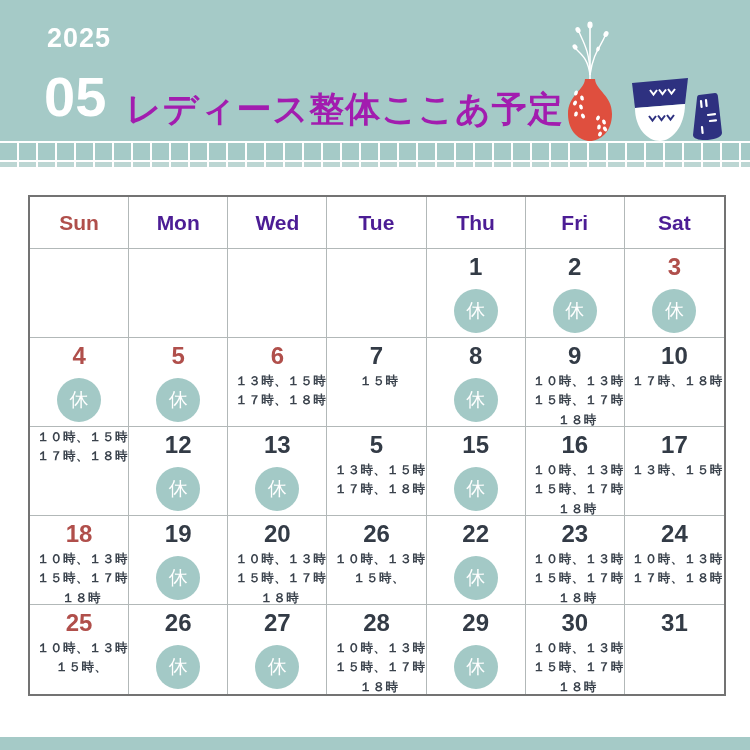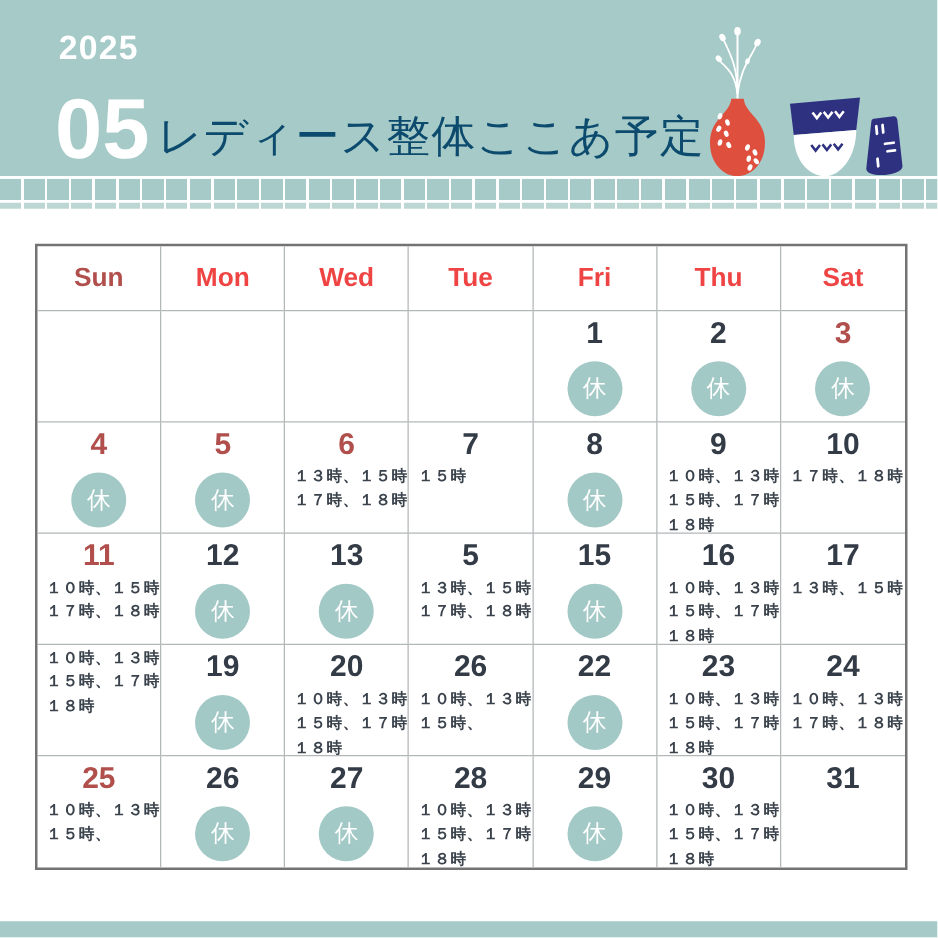--- a/index.html
+++ b/index.html
@@ -4,48 +4,48 @@
 <style>
   html,body{margin:0;padding:0}
   body{
     width:750px;height:750px;position:relative;overflow:hidden;
     background:#ffffff;
     font-family:"Liberation Sans","DejaVu Sans",sans-serif;
   }
   
   .header{position:absolute;left:0;top:0;width:750px;height:141px;background:#a5cac7}
   .year{position:absolute;left:47px;top:23px;color:#fff;font-size:27px;font-weight:bold;letter-spacing:1px}
-  .month{position:absolute;left:44px;top:64px;color:#fff;font-size:68px;font-weight:bold}
-  .title{position:absolute;left:126px;top:86px;color:#0c4a6e;font-size:35px;font-weight:normal;letter-spacing:1px;white-space:nowrap}
+  .month{position:absolute;left:44px;top:64px;color:#fff;font-size:56px;font-weight:bold}
+  .title{position:absolute;left:126px;top:86px;color:#a21caf;font-size:35px;font-weight:bold;letter-spacing:1px;white-space:nowrap}
   .decor{position:absolute;top:19px;right:26px;width:182px;height:122px}
   
   .tile-band{position:absolute;left:0;top:141px;width:750px;height:26px;background:#fff}
   .tile-row1{height:17px;border-top:2px solid #fff;
     background-image:repeating-linear-gradient(90deg,#a5cac7 0 17px,#ffffff 17px 19px)}
   .tile-row2{height:5px;border-top:2px solid #fff;
     background-image:repeating-linear-gradient(90deg,#bcd6d3 0 17px,#ffffff 17px 19px)}
   
   .calendar{
     position:absolute;left:28px;top:195px;width:694px;
     display:grid;grid-template-columns:repeat(7,1fr);
     grid-template-rows:52px repeat(5,89px);
     border:2px solid #737373;background:#fff;
   }
   .cell{border-right:1px solid #b2b8b8;border-bottom:1px solid #b2b8b8;overflow:hidden}
   .cell:nth-child(7n){border-right:none}
   .cell:nth-last-child(-n+7){border-bottom:none}
   .head{display:flex;align-items:center;justify-content:center;
-    font-size:21px;font-weight:bold;color:#ef4444}
+    font-size:21px;font-weight:bold;color:#4c1d95}
   .date{font-size:24px;font-weight:bold;color:#333b46;text-align:center;
     line-height:1.2;padding-top:4px}
   .red{color:#b04f4b}
   .badge{width:44px;height:44px;border-radius:50%;background:#a3c9c6;color:#fff;
     font-size:19px;display:flex;align-items:center;justify-content:center;
     margin:7px auto 0}
-  .times{padding:1px 2px 0 7px;text-align:left;font-size:12.5px;font-weight:bold;
+  .times{padding:1px 2px 0 7px;text-align:center;font-size:12.5px;font-weight:bold;
     color:#3a424c;line-height:1.55;letter-spacing:0.5px}
   .tline{display:block;white-space:nowrap}
   
   .footer-bar{position:absolute;left:0;bottom:0;width:750px;height:13px;background:#a5cac7}
 </style>
 </head>
 <body>
 
 <div class="header">
   <div class="year">2025</div>
@@ -120,24 +120,24 @@
     <div class="cell head">
       <span>Mon</span>
     </div>
     <div class="cell head">
       <span>Wed</span>
     </div>
     <div class="cell head">
       <span>Tue</span>
     </div>
     <div class="cell head">
+      <span>Thu</span>
+    </div>
+    <div class="cell head">
       <span>Fri</span>
-    </div>
-    <div class="cell head">
-      <span>Thu</span>
     </div>
     <div class="cell head">
       <span>Sat</span>
     </div>
     <div class="cell day"></div>
     <div class="cell day"></div>
     <div class="cell day"></div>
     <div class="cell day"></div>
     <div class="cell day">
       <div class="date">1</div>
@@ -184,21 +184,20 @@
         <span class="tline">１８時</span>
       </div>
     </div>
     <div class="cell day">
       <div class="date">10</div>
       <div class="times">
         <span class="tline">１７時、１８時</span>
       </div>
     </div>
     <div class="cell day">
-      <div class="date red">11</div>
       <div class="times">
         <span class="tline">１０時、１５時</span>
         <span class="tline">１７時、１８時</span>
       </div>
     </div>
     <div class="cell day">
       <div class="date">12</div>
       <div class="badge">休</div>
     </div>
     <div class="cell day">
@@ -224,20 +223,21 @@
         <span class="tline">１８時</span>
       </div>
     </div>
     <div class="cell day">
       <div class="date">17</div>
       <div class="times">
         <span class="tline">１３時、１５時</span>
       </div>
     </div>
     <div class="cell day">
+      <div class="date red">18</div>
       <div class="times">
         <span class="tline">１０時、１３時</span>
         <span class="tline">１５時、１７時</span>
         <span class="tline">１８時</span>
       </div>
     </div>
     <div class="cell day">
       <div class="date">19</div>
       <div class="badge">休</div>
     </div>

